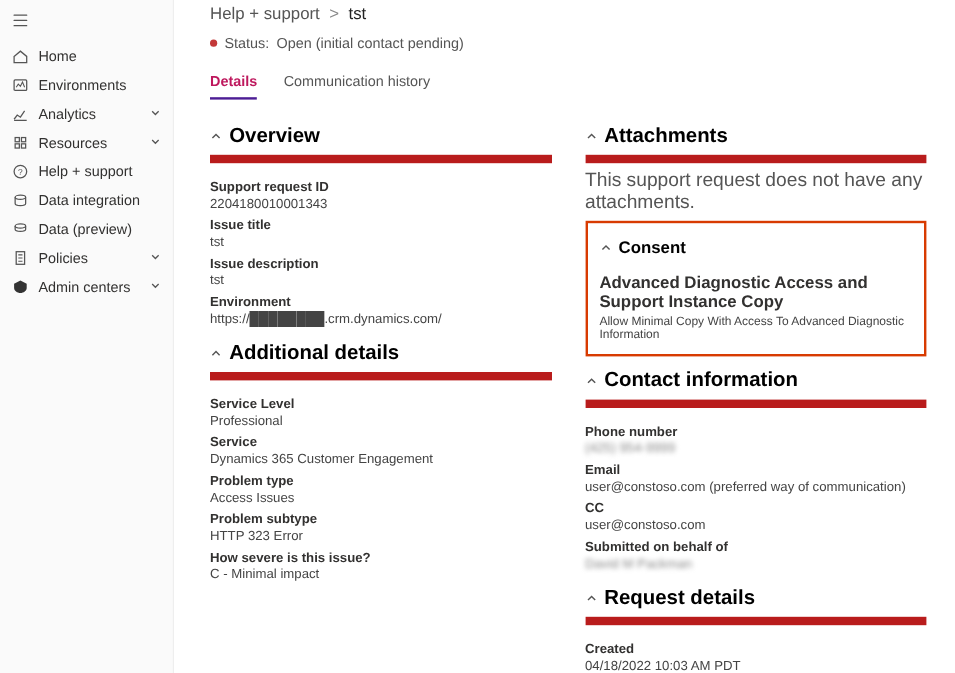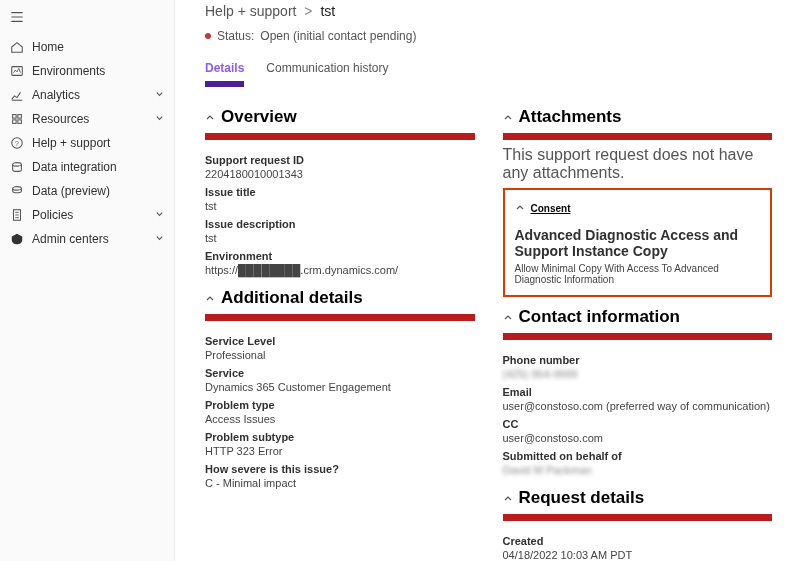--- a/index.html
+++ b/index.html
@@ -9,21 +9,21 @@
     font-size: 12px;
     color: #323130;
     background: #ffffff;
     width: 796px;
     height: 561px;
     overflow: hidden;
   }
   .root { display: flex; height: 561px; }
   
   .sidebar {
-    width: 175px;
+    width: 145px;
     border-right: 1px solid #eee;
     padding-top: 6px;
     box-sizing: border-box;
     background: #fafafa;
   }
   .hamburger { padding: 4px 10px 8px 10px; }
   .hamburger svg { width: 14px; height: 14px; }
   .nav-item {
     display: flex;
     align-items: center;
@@ -59,21 +59,21 @@
   .edit-btn svg { width: 11px; height: 11px; }
   .content { padding: 14px 24px 0 30px; }
   .breadcrumb { color: #555; font-size: 14px; margin-bottom: 10px; }
   .breadcrumb .bc-parent { color: #555; }
   .breadcrumb .bc-sep { color: #888; margin: 0 4px; }
   .breadcrumb .bc-current { color: #222; font-weight: 400; }
   .status-line { display: flex; align-items: center; gap: 6px; color: #555; font-size: 12px; margin-bottom: 18px; }
   .status-dot { width: 6px; height: 6px; border-radius: 50%; background: #c33838; display: inline-block; }
   .tabs { display: flex; gap: 22px; border-bottom: 0; margin-bottom: 10px; }
   .tab { font-size: 12px; color: #555; padding-bottom: 6px; cursor: pointer; }
-  .tab.active { color: #8b5cf6; font-weight: 600; border-bottom: 6px solid #4c1d95; }
+  .tab.active { color: #be185d; font-weight: 600; border-bottom: 2px solid #4c1d95; }
   .columns { display: flex; gap: 28px; }
   .col { flex: 1; min-width: 0; }
   .section-header {
     display: flex;
     align-items: center;
     gap: 6px;
     font-weight: 600;
     font-size: 17px;
     padding: 6px 0;
     border-bottom: 7px solid #b91c1c;
@@ -83,21 +83,21 @@
   .section-header .chev svg { width: 10px; height: 10px; transform: rotate(180deg); }
   .section-body { padding: 8px 0 2px 0; }
   .field-label { font-weight: 600; font-size: 11px; margin-top: 6px; }
   .field-value { font-size: 11px; color: #444; margin-top: 2px; }
   .muted-note { font-size: 16px; color: #555; padding: 6px 0 4px 0; }
   .consent-hl {
     border: 2px solid #d83b01;
     padding: 6px 10px 10px 10px;
     margin-top: 2px;
   }
-  .consent-hl .section-header { border-bottom: none; padding: 2px 0 2px 0; font-size: 10px; text-decoration: underline; }
+  .consent-hl .section-header { border-bottom: none; padding: 2px 0 2px 0; font-size: 14px; }
   .consent-title { font-weight: 700; font-size: 14px; margin-top: 11px; }
   .consent-desc { font-size: 10px; color: #444; margin-top: 4px; }
   .blur { filter: blur(2px); color: #888; display: inline-block; }
 </style>
 </head>
 <body>
 
 <div class="root">
 
   <div class="sidebar">

